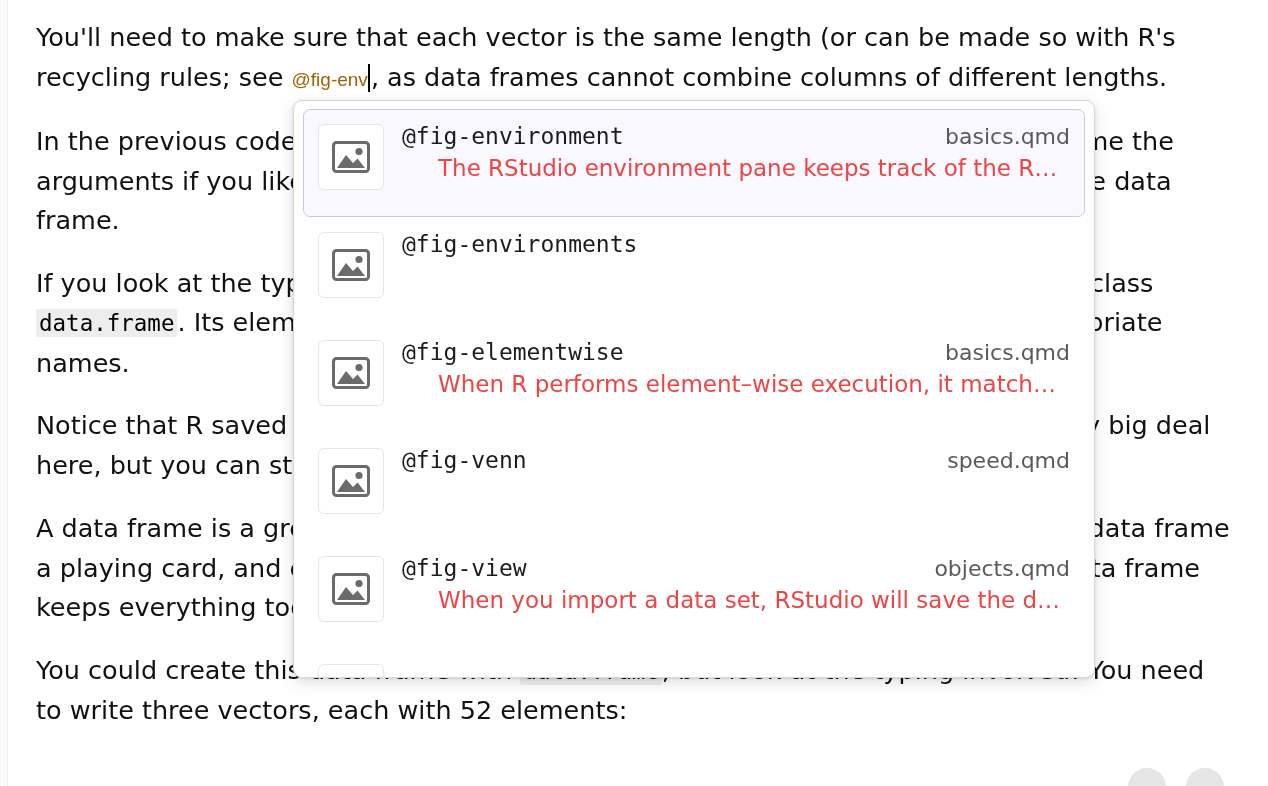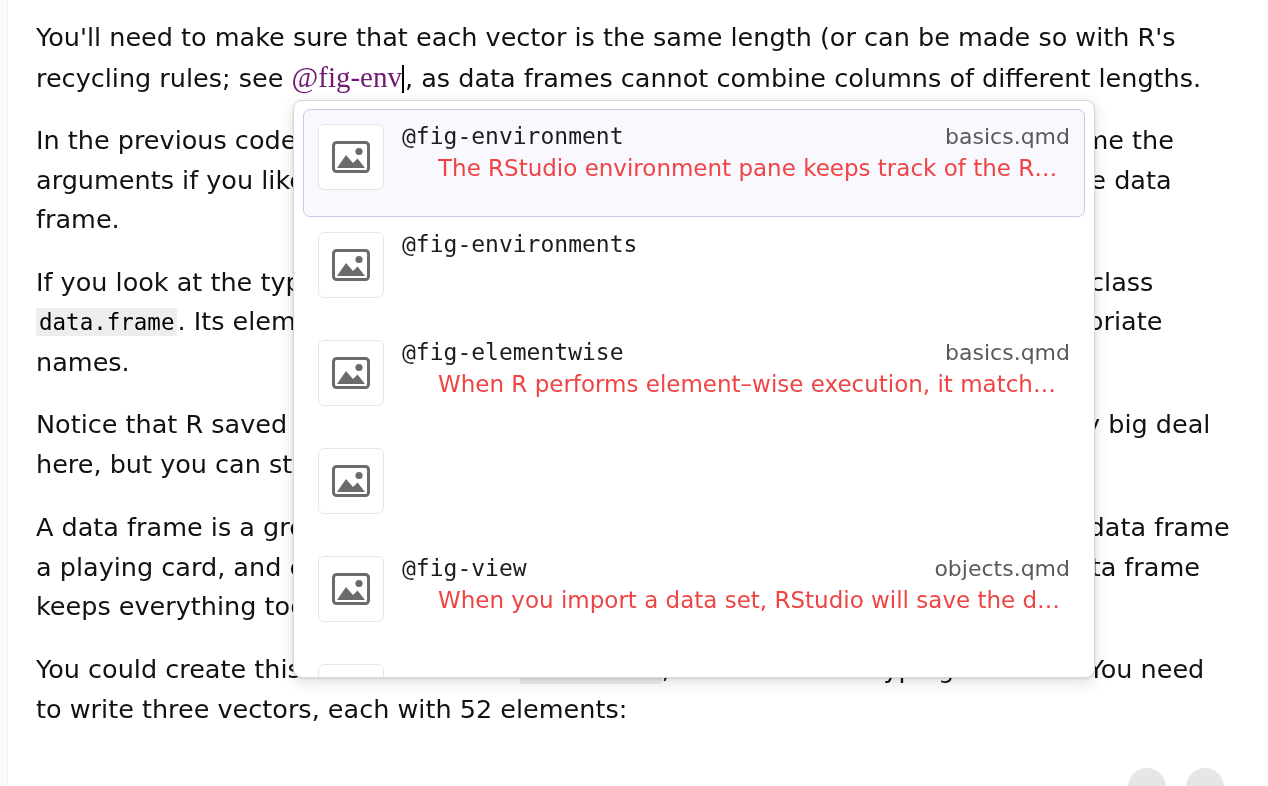--- a/index.html
+++ b/index.html
@@ -46,23 +46,23 @@
 
   code.inline-code {
     font-family: "DejaVu Sans Mono", "Liberation Mono", monospace;
     font-size: 22.5px;
     background: #ededed;
     color: #000000;
     padding: 1px 3px;
     border-radius: 2px;
   }
   span.xref-token {
-    font-family: Liberation Serif, serif;
-    font-size: 29px;
-    color: #701a75;
+    font-family: Liberation Sans, sans-serif;
+    font-size: 19px;
+    color: #a16207;
   }
   span.caret {
     display: inline-block;
     width: 0;
     border-left: 2px solid #000000;
     height: 28px;
     vertical-align: -6px;
     margin: 0 1px 0 0;
   }
 
@@ -221,20 +221,24 @@
       </div>
       <div class="xref-item">
         <div class="thumb">
           <svg width="38" height="32" viewBox="0 0 38 32" aria-hidden="true">
             <rect x="1.5" y="1.5" width="35" height="29" rx="3" ry="3" fill="none" stroke="#6b6b6b" stroke-width="3"></rect>
             <circle cx="27" cy="10.5" r="3.6" fill="#6b6b6b"></circle>
             <path d="M5 27 L14 14 L21 22 L25.5 17.5 L33 27 Z" fill="#6b6b6b"></path>
           </svg>
         </div>
         <div class="xref-body">
+          <div class="xref-row1">
+            <span class="xref-id">@fig-venn</span>
+            <span class="xref-file">speed.qmd</span>
+          </div>
         </div>
       </div>
       <div class="xref-item">
         <div class="thumb">
           <svg width="38" height="32" viewBox="0 0 38 32" aria-hidden="true">
             <rect x="1.5" y="1.5" width="35" height="29" rx="3" ry="3" fill="none" stroke="#6b6b6b" stroke-width="3"></rect>
             <circle cx="27" cy="10.5" r="3.6" fill="#6b6b6b"></circle>
             <path d="M5 27 L14 14 L21 22 L25.5 17.5 L33 27 Z" fill="#6b6b6b"></path>
           </svg>
         </div>

